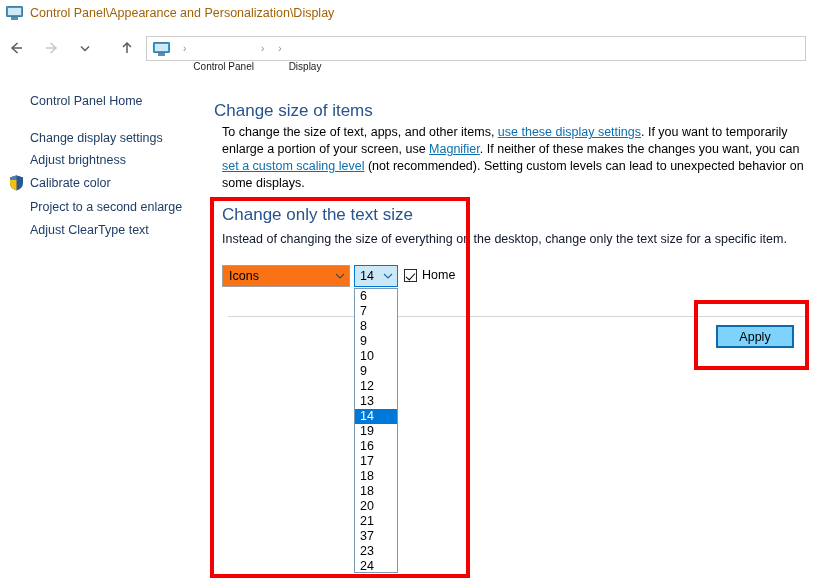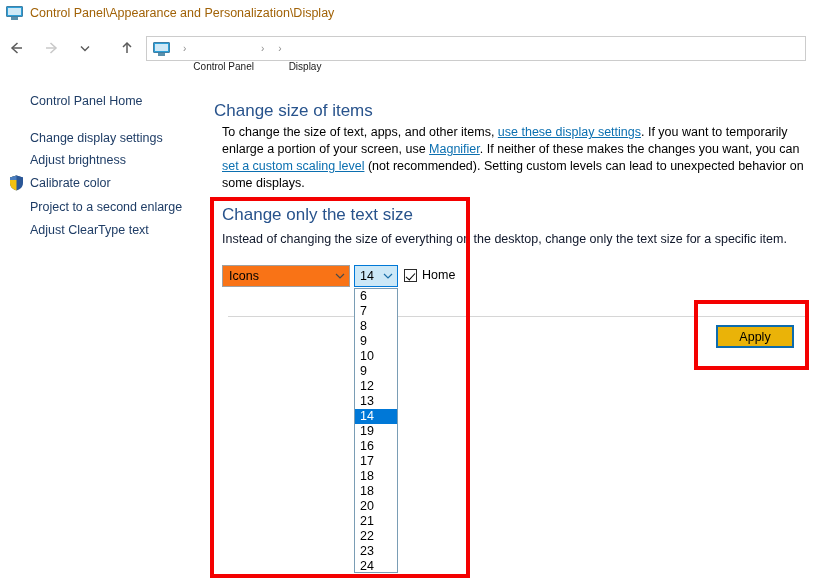--- a/index.html
+++ b/index.html
@@ -264,21 +264,21 @@
     left: 228px; top: 316px;
     width: 578px; height: 1px;
     background: #d6d6d6;
   }
 
   
   #apply-btn {
     position: absolute;
     left: 716px; top: 325px;
     width: 78px; height: 23px;
-    background: #eab308;
+    background: #7dd3fc;
     border: 2px solid #0d6bad;
     box-sizing: border-box;
     display: flex;
     align-items: center;
     justify-content: center;
     font-size: 12.5px;
     color: #000;
     cursor: pointer;
   }
 
@@ -402,21 +402,21 @@
     <div class="size-opt">12</div>
     <div class="size-opt">13</div>
     <div class="size-opt sel">14</div>
     <div class="size-opt">19</div>
     <div class="size-opt">16</div>
     <div class="size-opt">17</div>
     <div class="size-opt">18</div>
     <div class="size-opt">18</div>
     <div class="size-opt">20</div>
     <div class="size-opt">21</div>
-    <div class="size-opt">22</div>
+    <div class="size-opt">37</div>
     <div class="size-opt">23</div>
     <div class="size-opt">24</div>
   </div>
 
 <div id="bold-wrap">
   <span id="bold-box"></span>
   <span id="bold-label">Home</span>
 </div>
 
 <div id="separator"></div>

